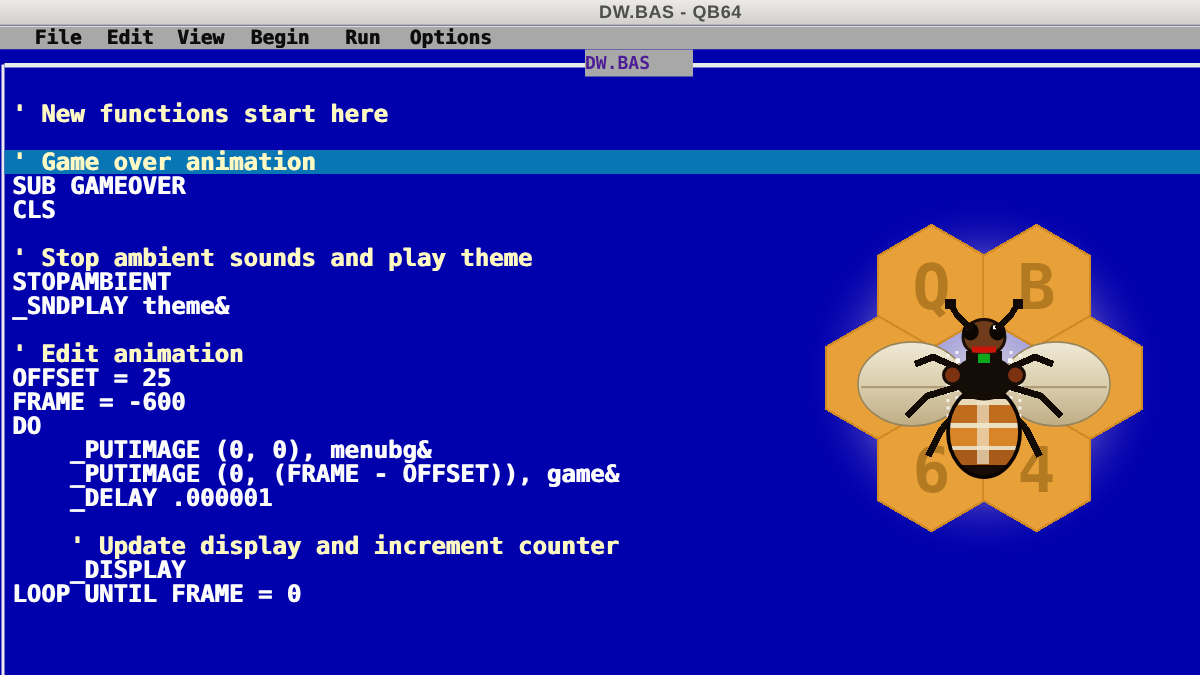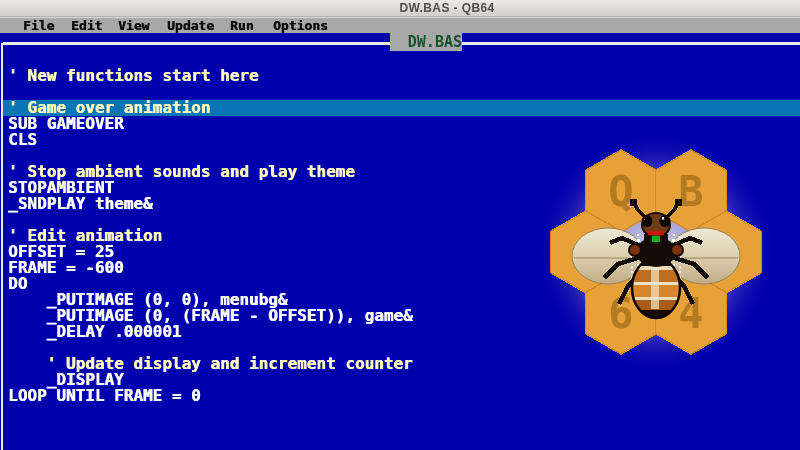--- a/index.html
+++ b/index.html
@@ -33,21 +33,21 @@
   }
   
   .editor{position:absolute;top:33px;left:0;right:0;bottom:0;background:#0000AC;}
   .b-top{position:absolute;top:9px;height:3px;background:#EAEAEA;}
   .b-top.seg-left{left:3px;width:387px;}
   .b-top.seg-right{left:462px;right:0;}
   .b-left{position:absolute;left:1px;top:10px;bottom:0;width:2px;background:#EAEAEA;}
   .b-right{position:absolute;right:0;top:10px;bottom:0;width:1px;background:#C9C9DD;}
   .tab{
     position:absolute;left:390px;top:0;width:72px;height:18px;background:#A8A8A8;
-    text-align:right;font-weight:bold;font-size:15px;line-height:18px;color:#14532d;
+    text-align:left;font-weight:bold;font-size:12px;line-height:18px;color:#4c1d95;
     z-index:5;cursor:default;
   }
   .code-area{position:absolute;left:3px;right:1px;top:35px;z-index:2;}
   .row{
     height:16px;line-height:16px;padding-left:5px;white-space:pre;
     font-size:16px;font-weight:bold;
     text-shadow:.6px 0 0 currentColor;cursor:text;
   }
   .row.k{color:#FCFCFC;}
   .row.c{color:#fef9c3;}
@@ -61,21 +61,21 @@
 
   <div class="titlebar">
     <div class="titlebar-title">DW.BAS - QB64</div>
     <div class="min-dash"></div>
   </div>
 
   <div class="menubar">
       <span class="menu-item" style="left: 23px;">File</span>
       <span class="menu-item" style="left: 71px;">Edit</span>
       <span class="menu-item" style="left: 118px;">View</span>
-      <span class="menu-item" style="left: 167px;">Update</span>
+      <span class="menu-item" style="left: 167px;">Begin</span>
       <span class="menu-item" style="left: 230px;">Run</span>
       <span class="menu-item" style="left: 273px;">Options</span>
     </div>
 
   <div class="editor">
 
     <div class="logo-wrap">
       <svg width="260" height="253" viewBox="0 0 260 253">
         <defs>
           <radialGradient id="glow" gradientUnits="userSpaceOnUse" cx="116" cy="122" r="132">

